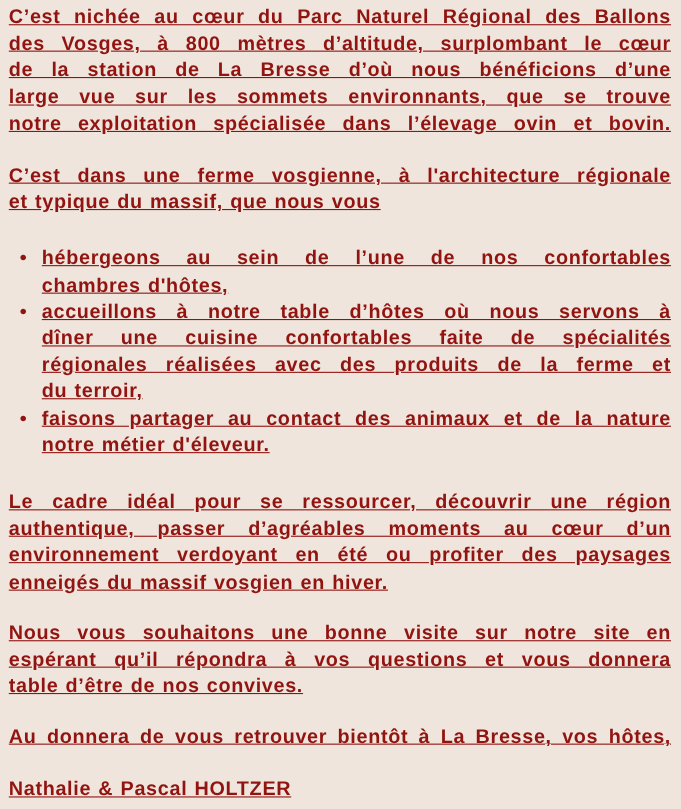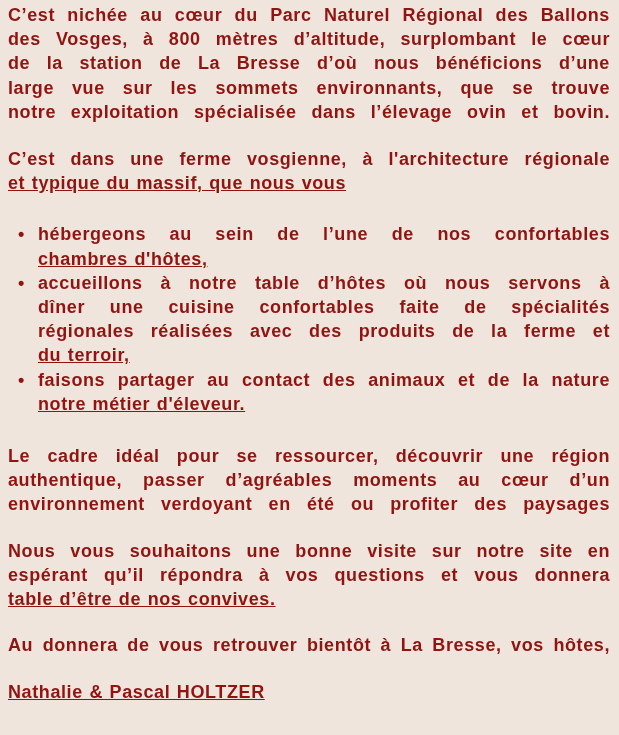--- a/index.html
+++ b/index.html
@@ -12,21 +12,21 @@
     font-family: "Liberation Sans", "DejaVu Sans", sans-serif;
     font-weight: bold;
     font-size: 18px;
     line-height: 24.2px;
     color: var(--fg);
     letter-spacing: 0.6px;
     word-spacing: 1px;
   }
   .page { padding: 3px 9px 0 8px; }
   
-  .jl { text-align: justify; text-align-last: justify; }
+  .jl { text-align: justify; text-align-last: justify; text-decoration: underline; }
   
   .ll { text-align: left; text-decoration: underline; }
   .para-farm     { margin-top: 23px; }
   .services-list { margin-top: 27px; list-style: none; padding-left: 30px; }
   .para-setting  { margin-top: 28px; }
   .para-visit    { margin-top: 22px; }
   .para-closing  { margin-top: 22px; }
   .para-signature{ margin-top: 23px; }
   .services-list li { position: relative; }
   .services-list li .bullet {
@@ -72,20 +72,21 @@
       <span class="bullet">•</span>
       <div class="jl">faisons partager au contact des animaux et de la nature</div>
       <div class="ll">notre métier d'éleveur.</div>
     </li>
   </ul>
 
   <div class="para para-setting">
     <div class="jl">Le cadre idéal pour se ressourcer, découvrir une région</div>
     <div class="jl">authentique, passer d’agréables moments au cœur d’un</div>
     <div class="jl">environnement verdoyant en été ou profiter des paysages</div>
+    <div class="ll">enneigés du massif vosgien en hiver.</div>
   </div>
 
   <div class="para para-visit">
     <div class="jl">Nous vous souhaitons une bonne visite sur notre site en</div>
     <div class="jl">espérant qu’il répondra à vos questions et vous donnera</div>
     <div class="ll">table d’être de nos convives.</div>
   </div>
 
   <div class="para para-closing">
     <div class="jl">Au donnera de vous retrouver bientôt à La Bresse, vos hôtes,</div>

